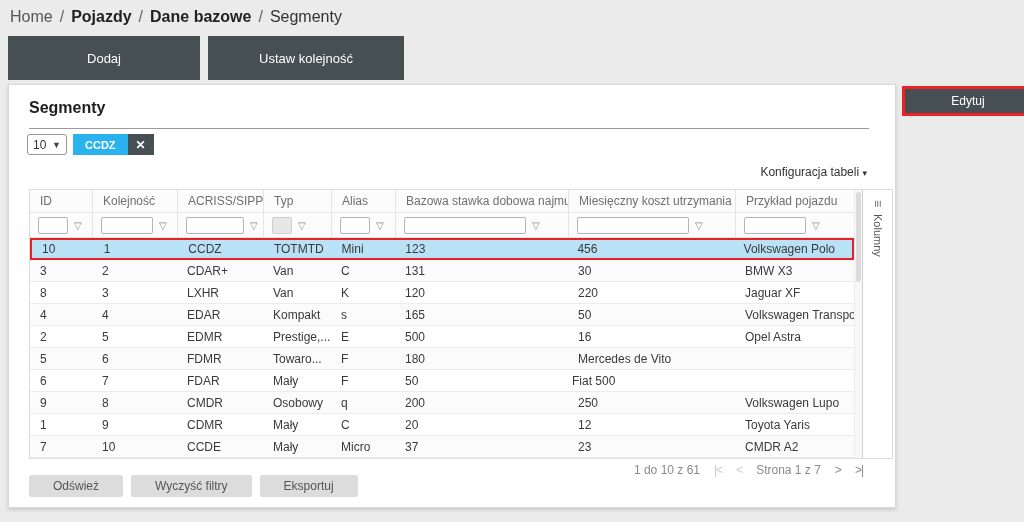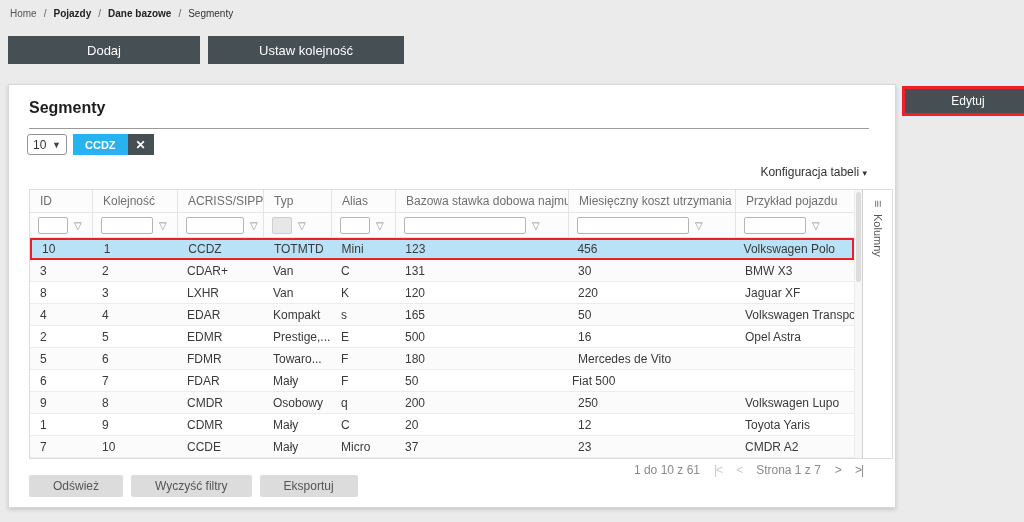--- a/index.html
+++ b/index.html
@@ -1,27 +1,27 @@
 <!DOCTYPE html>
 <html><head>
 <meta charset="utf-8">
 <style>
   * { margin:0; padding:0; box-sizing:border-box; }
   html,body { width:1024px; height:522px; overflow:hidden; }
   body { background:#ebebeb; font-family:"Liberation Sans", sans-serif; position:relative; }
 
   
-  .breadcrumb { position:absolute; left:10px; top:8px; font-size:10px; color:#555; display:flex; gap:7px; align-items:center; }
+  .breadcrumb { position:absolute; left:10px; top:8px; font-size:16px; color:#555; display:flex; gap:7px; align-items:center; }
   .breadcrumb .bc-item { cursor:pointer; }
   .breadcrumb .bc-strong { color:#222; font-weight:bold; }
   .breadcrumb .bc-last { color:#333; }
   .breadcrumb .sep { color:#666; }
 
   
-  .btn-dark { position:absolute; top:36px; height:28px; background:#454f54; color:#fff;
+  .btn-dark { position:absolute; top:36px; height:44px; background:#454f54; color:#fff;
     font-size:13px; display:flex; align-items:center; justify-content:center; cursor:pointer; }
   .btn-add { left:8px; width:192px; }
   .btn-order { left:208px; width:196px; }
 
   
   .edit-annotation { position:absolute; left:902px; top:86px; width:132px; height:30px;
     border:3px solid #ee2224; }
   .btn-edit { width:100%; height:100%; background:#454f54; color:#fff; font-size:12px;
     display:flex; align-items:center; justify-content:center; cursor:pointer; }
 

